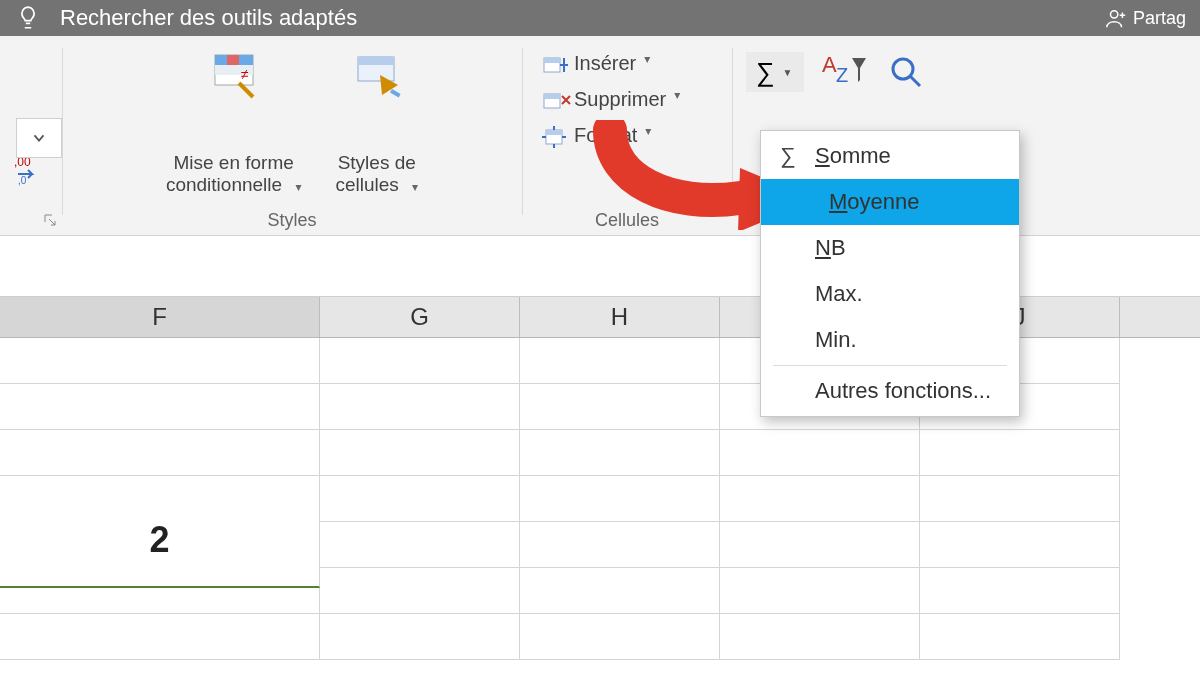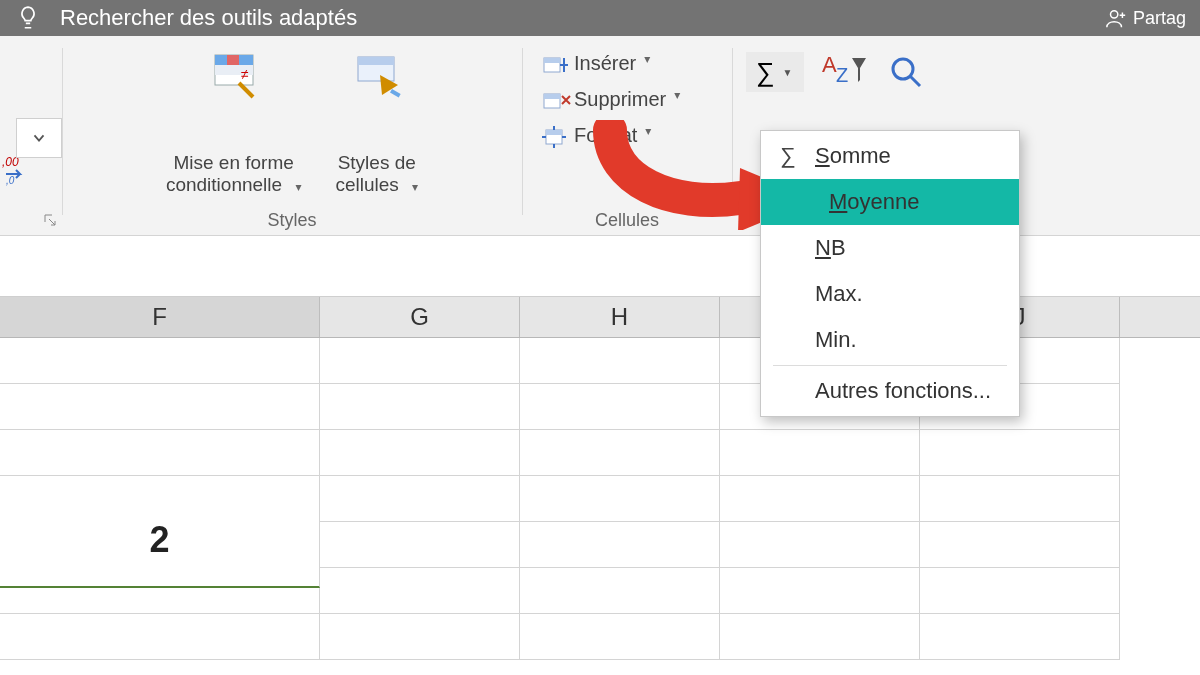--- a/index.html
+++ b/index.html
@@ -100,21 +100,21 @@
     padding: 2px 0;
   }
   .menu .item {
     display: flex; align-items: center; gap: 14px;
     padding: 10px 18px 10px 14px;
     font-size: 22px; color: #333;
   }
   .menu .item .sig {
     width: 26px; text-align: center; font-size: 22px; color: #444;
   }
-  .menu .item.hover { background: #14b8a6; padding-left: 28px; }
+  .menu .item.hover { background: #0ea5e9; padding-left: 28px; }
   .menu .sep { height: 1px; background: #dcdcdc; margin: 2px 12px; }
   .u { text-decoration: underline; }
 
   
   .colheaders {
     display: flex;
     height: 42px;
     background: #e6e6e6;
     border-top: 1px solid #cfcfcf;
     border-bottom: 1px solid #b7b7b7;
@@ -164,24 +164,23 @@
     position: absolute;
     left: 590px; top: 120px;
     width: 230px; height: 110px;
     z-index: 40;
     pointer-events: none;
   }
 
   
   .decdec {
     position: absolute;
-    left: 0; top: 116px;
+    left: 12px; top: 116px;
     width: 38px; height: 36px;
     color: #701a75;
-    font-style: italic;
   }
 </style>
 </head>
 <body>
 
 <div class="titlebar">
   <span class="bulb">
     <svg width="26" height="26" viewBox="0 0 24 24" fill="none" stroke="#fff" stroke-width="1.6">
       <path d="M9 21h6M10 17h4M12 2a6 6 0 0 0-4 10c.8.9 1.3 1.5 1.4 2.5h5.2c.1-1 .6-1.6 1.4-2.5A6 6 0 0 0 12 2z"></path>
     </svg>

